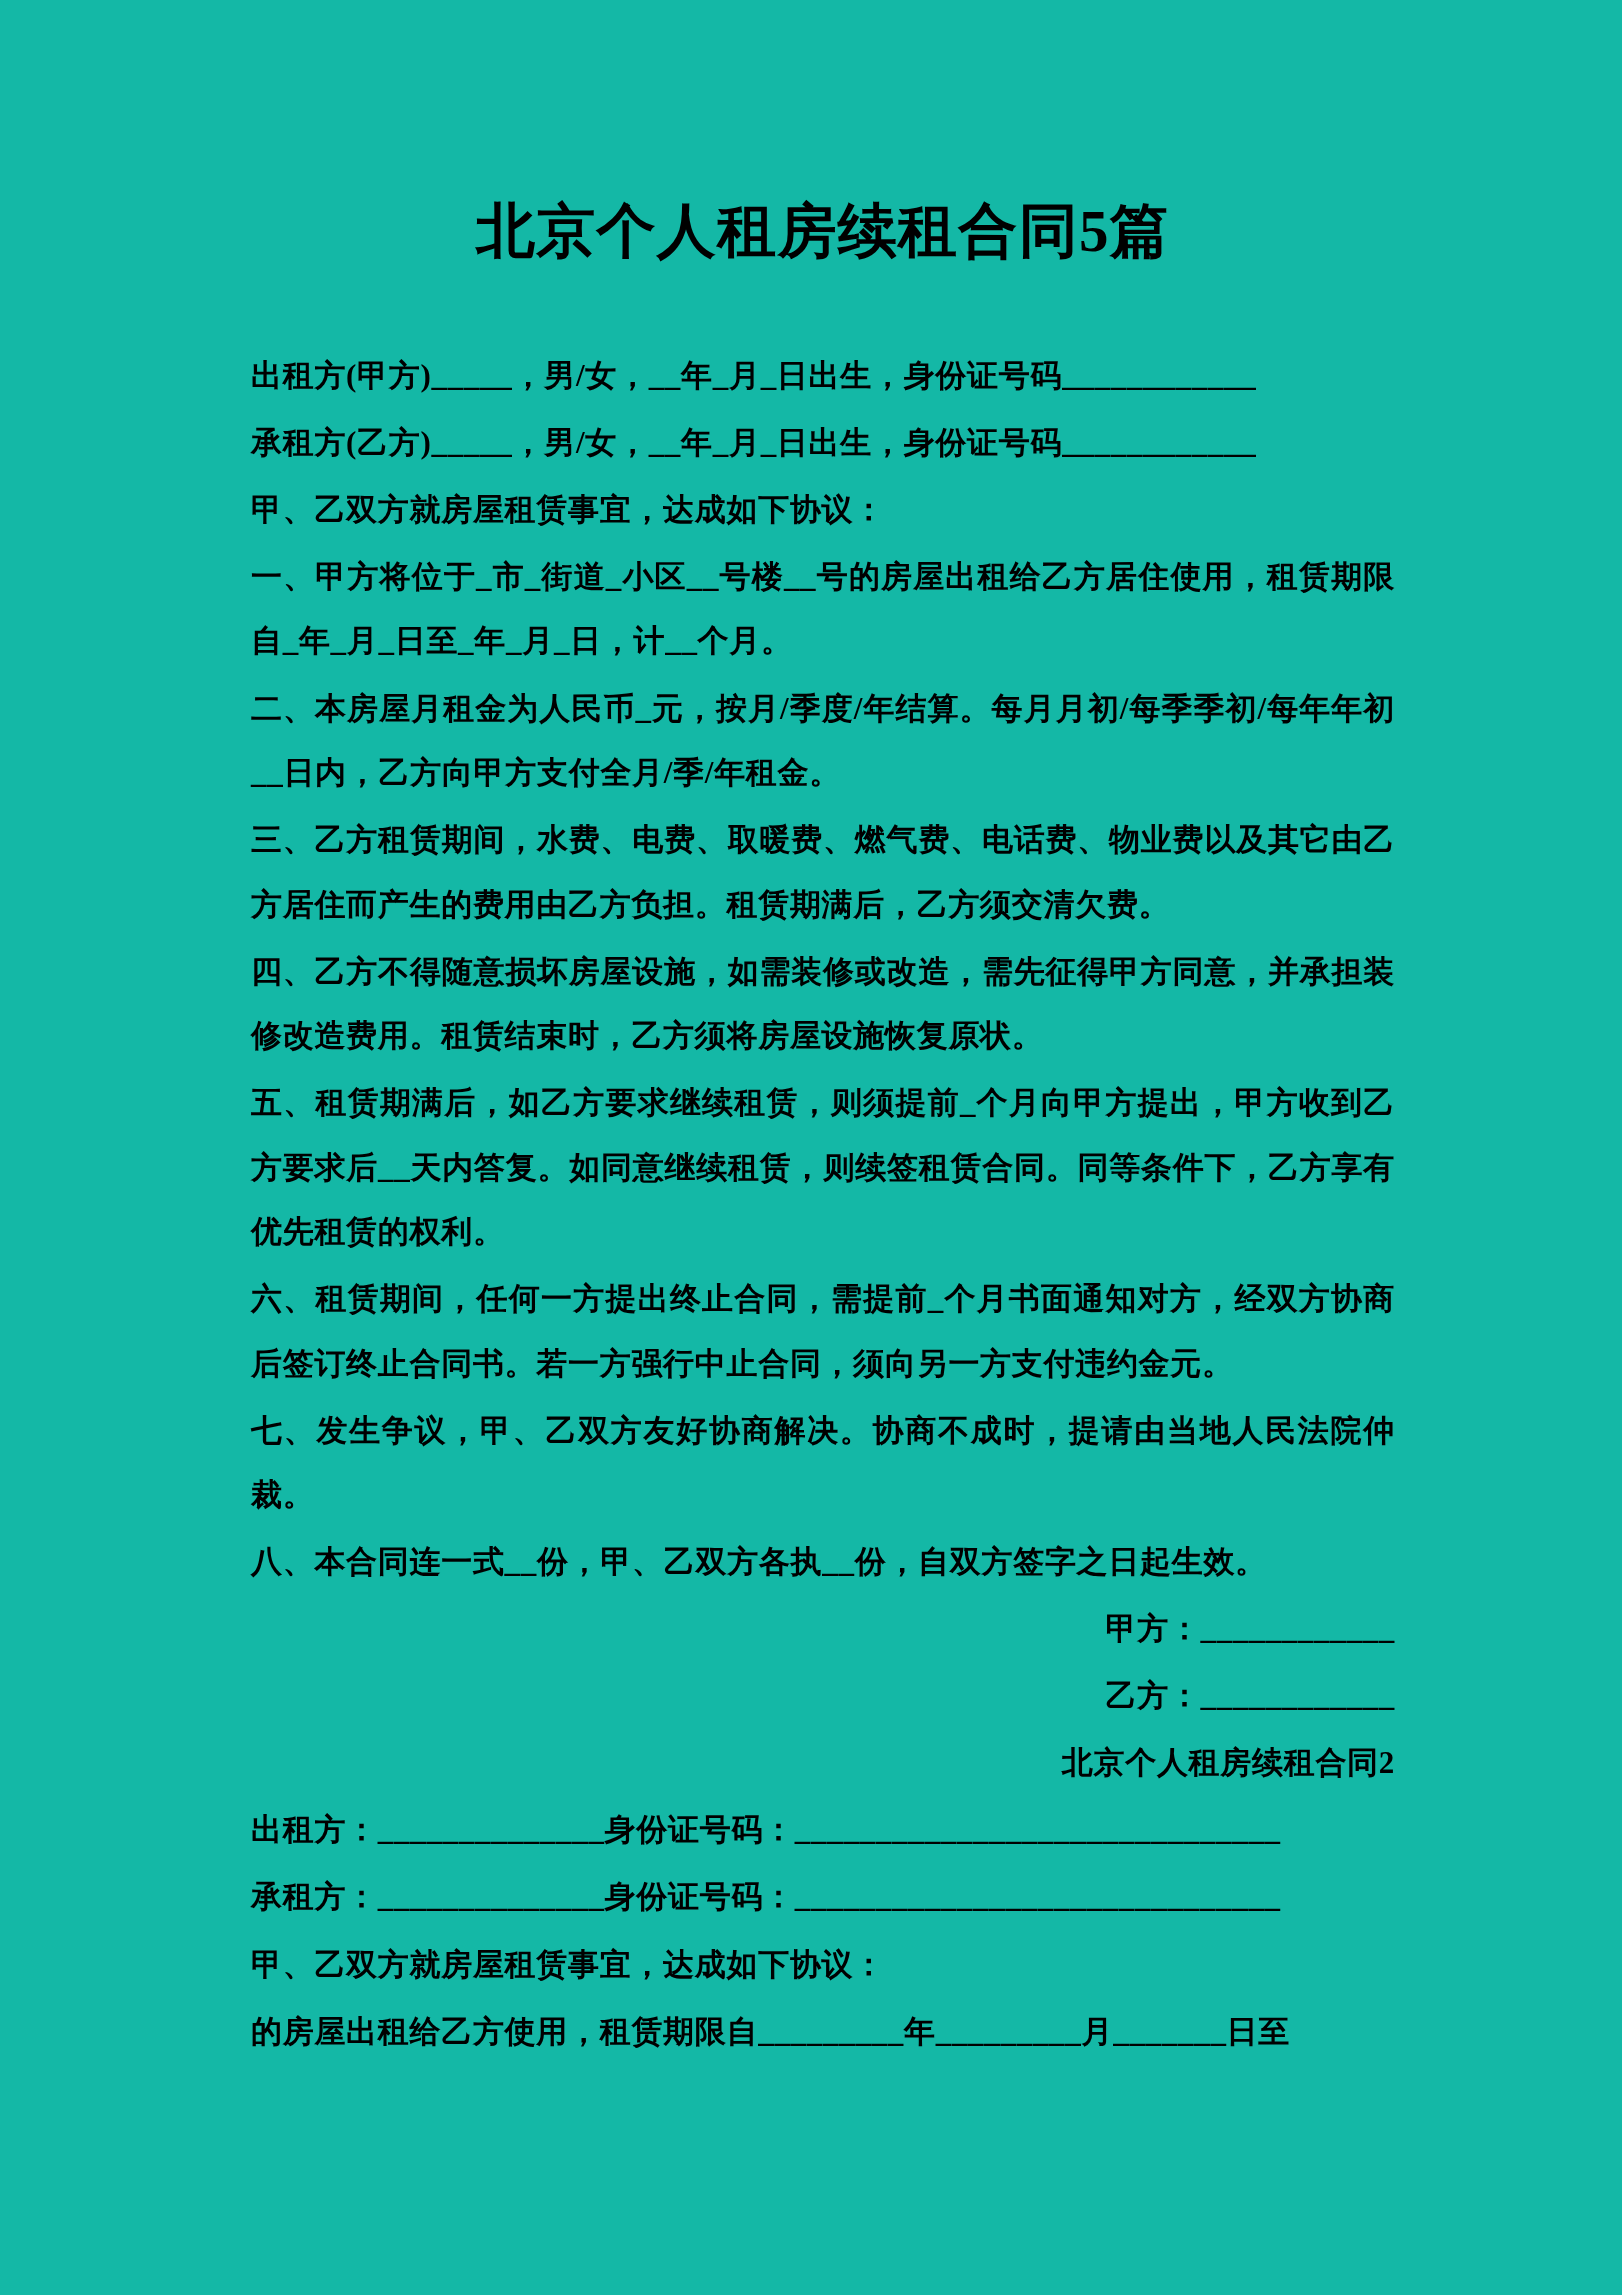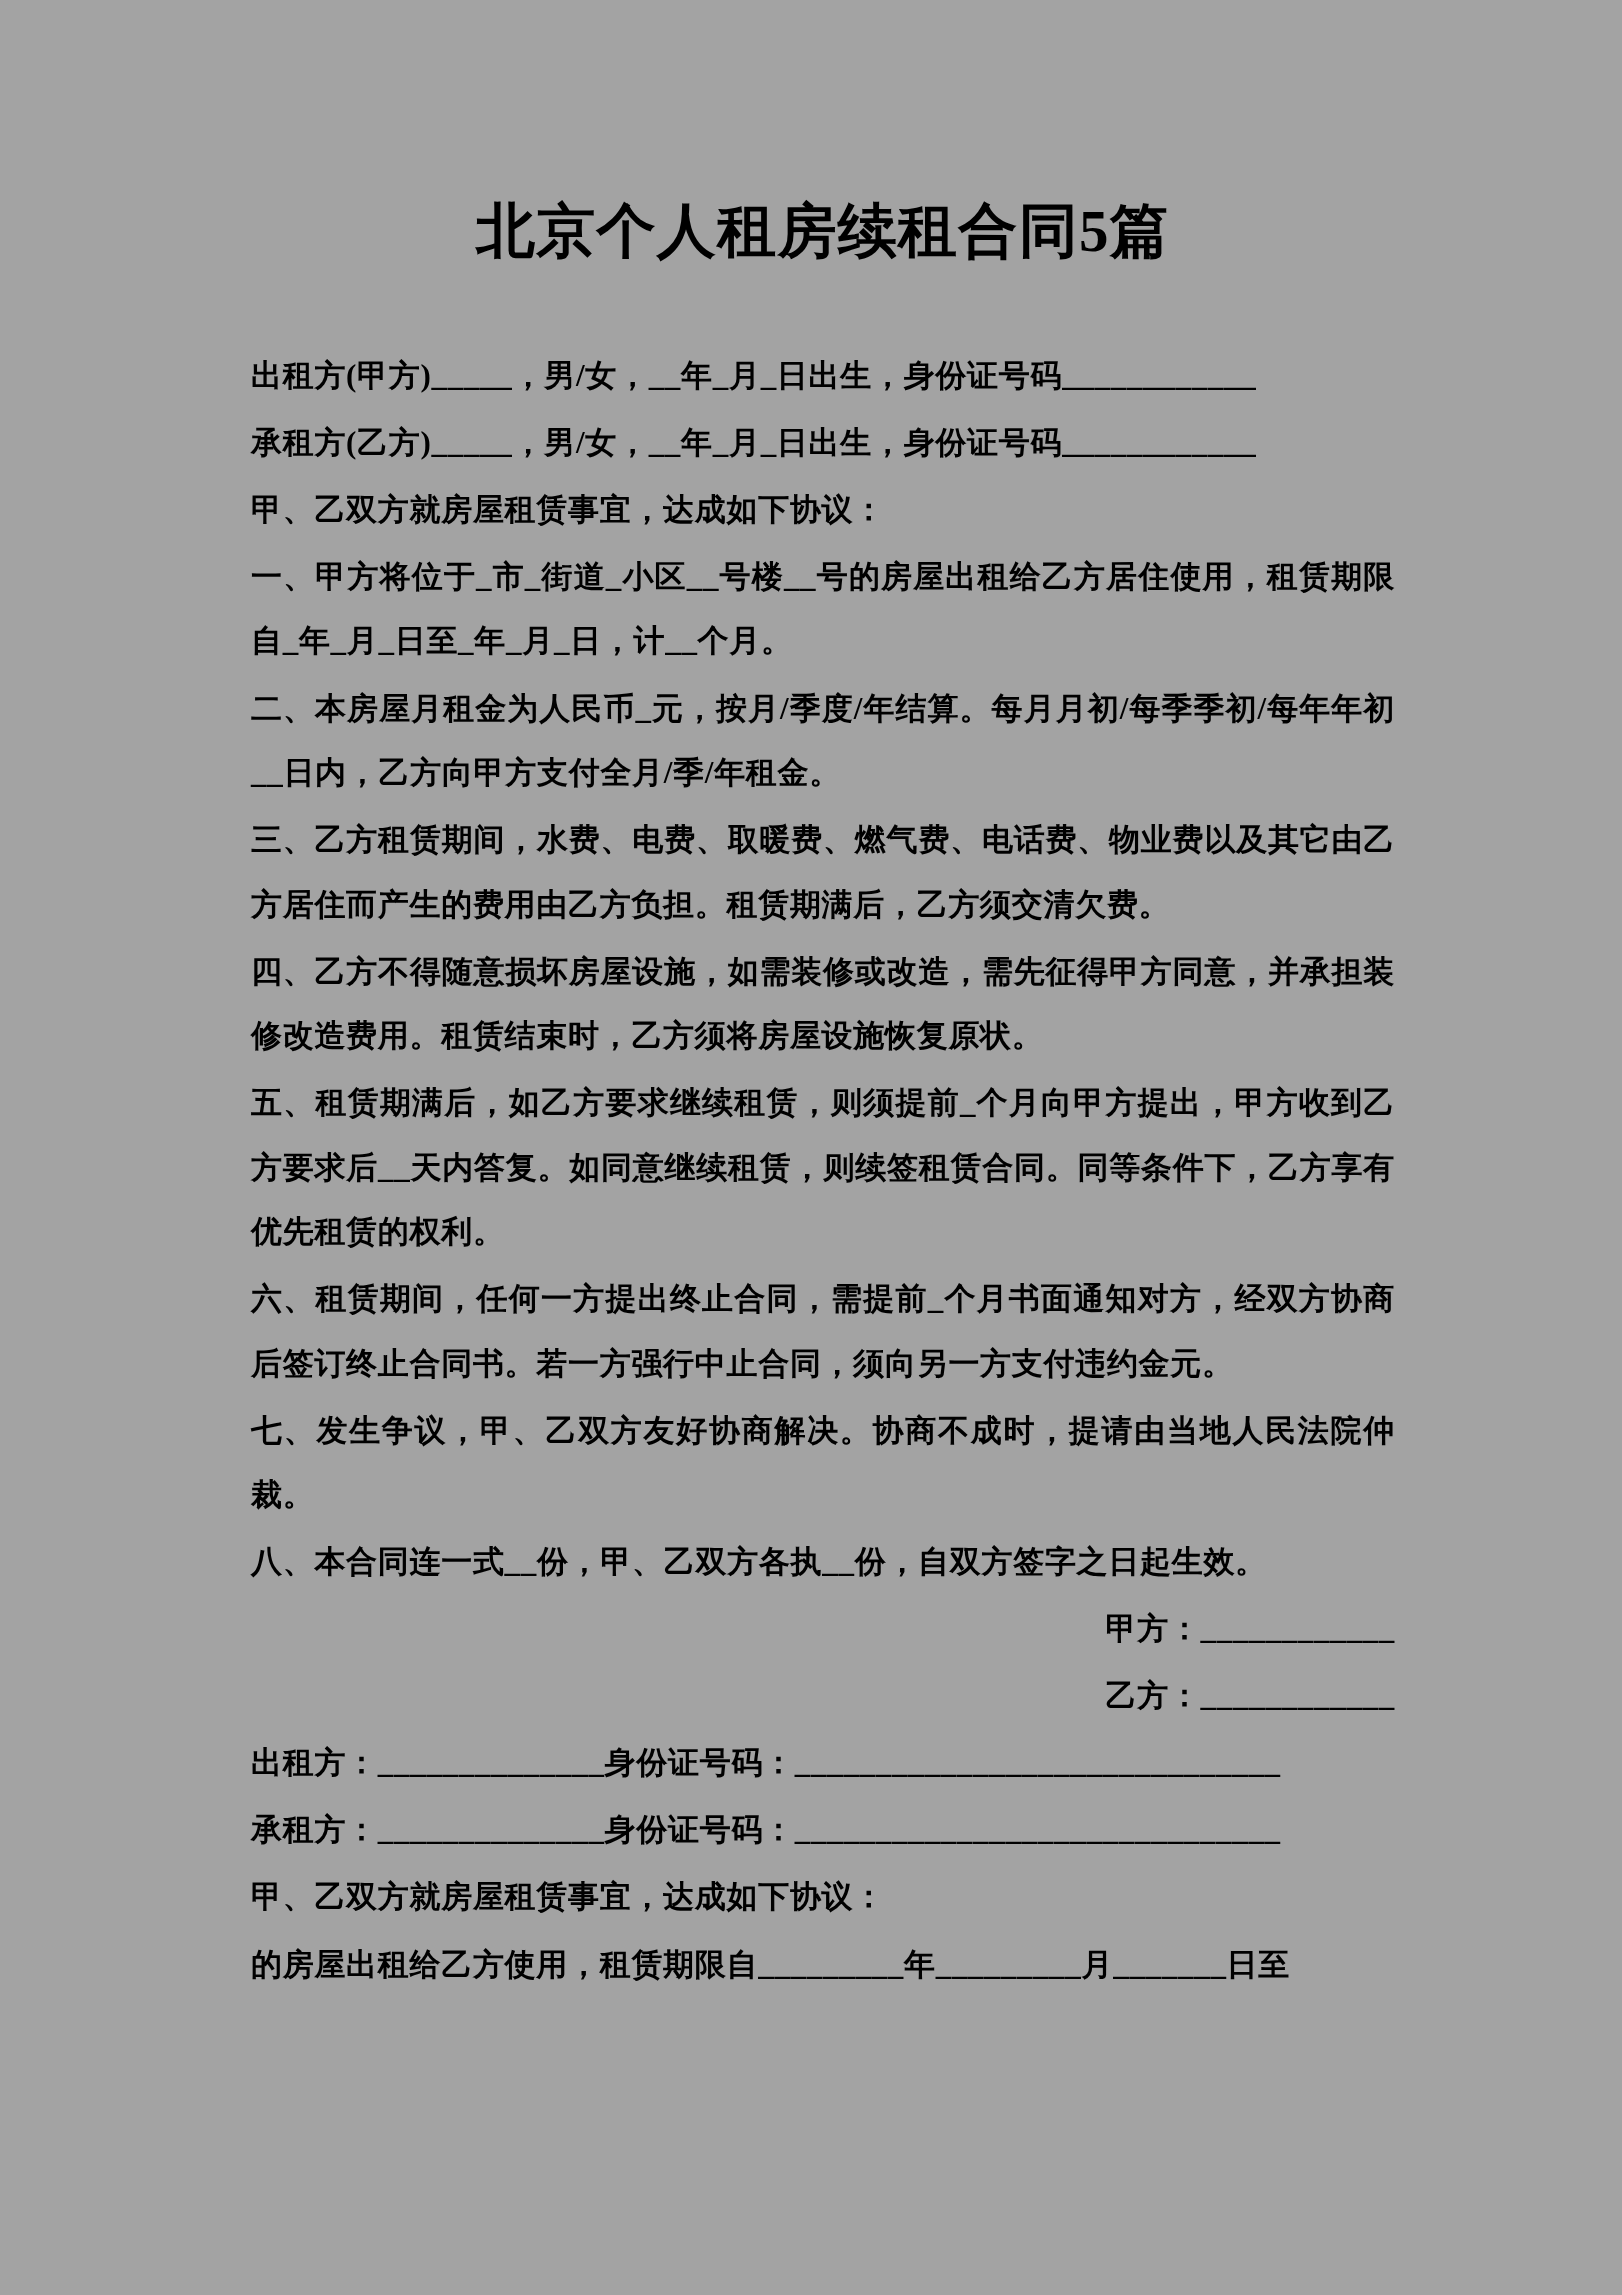--- a/index.html
+++ b/index.html
@@ -4,21 +4,21 @@
 <style>
   html, body {
     margin: 0;
     padding: 0;
     background: #ffffff;
   }
   .page {
     position: relative;
     width: 1623px;
     height: 2295px;
-    background: #a3a3a3;
+    background: #14b8a6;
     box-sizing: border-box;
     padding: 196px 228px 0 251px;
     font-family: "Liberation Serif", "DejaVu Serif", serif;
     color: #000000;
     overflow: hidden;
   }
   .doc-title {
     text-align: center;
     font-size: 59px;
     font-weight: bold;
@@ -52,19 +52,20 @@
   <p class="para">一、甲方将位于_市_街道_小区__号楼__号的房屋出租给乙方居住使用，租赁期限自_年_月_日至_年_月_日，计__个月。</p>
   <p class="para">二、本房屋月租金为人民币_元，按月/季度/年结算。每月月初/每季季初/每年年初__日内，乙方向甲方支付全月/季/年租金。</p>
   <p class="para">三、乙方租赁期间，水费、电费、取暖费、燃气费、电话费、物业费以及其它由乙方居住而产生的费用由乙方负担。租赁期满后，乙方须交清欠费。</p>
   <p class="para">四、乙方不得随意损坏房屋设施，如需装修或改造，需先征得甲方同意，并承担装修改造费用。租赁结束时，乙方须将房屋设施恢复原状。</p>
   <p class="para">五、租赁期满后，如乙方要求继续租赁，则须提前_个月向甲方提出，甲方收到乙方要求后__天内答复。如同意继续租赁，则续签租赁合同。同等条件下，乙方享有优先租赁的权利。</p>
   <p class="para">六、租赁期间，任何一方提出终止合同，需提前_个月书面通知对方，经双方协商后签订终止合同书。若一方强行中止合同，须向另一方支付违约金元。</p>
   <p class="para">七、发生争议，甲、乙双方友好协商解决。协商不成时，提请由当地人民法院仲裁。</p>
   <p class="para">八、本合同连一式__份，甲、乙双方各执__份，自双方签字之日起生效。</p>
   <p class="para nowrap">甲方：____________</p>
   <p class="para nowrap">乙方：____________</p>
+  <p class="para nowrap">北京个人租房续租合同2</p>
   <p class="para">出租方：______________身份证号码：______________________________</p>
   <p class="para">承租方：______________身份证号码：______________________________</p>
   <p class="para">甲、乙双方就房屋租赁事宜，达成如下协议：</p>
   <p class="para">的房屋出租给乙方使用，租赁期限自_________年_________月_______日至</p>
 
 </div>
 
 
 </body></html>

